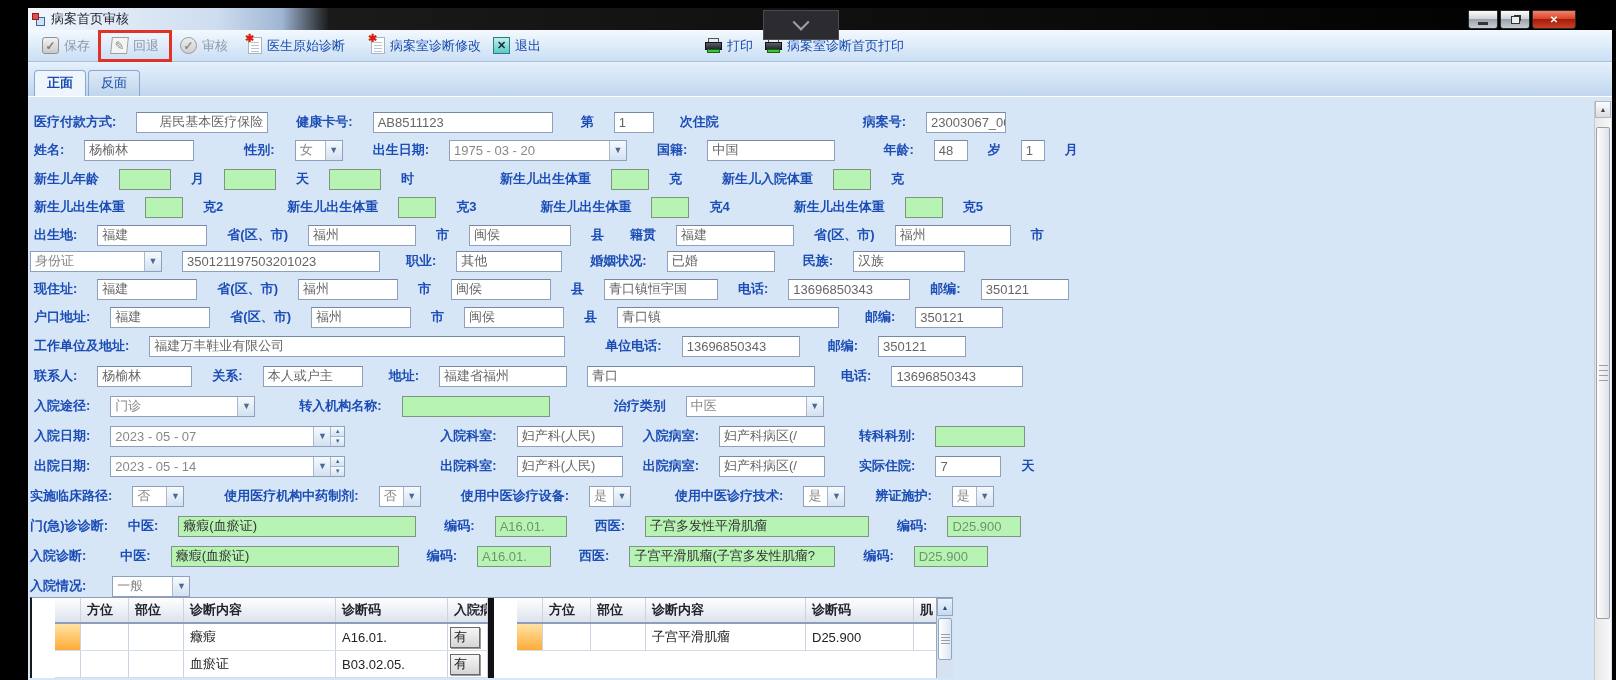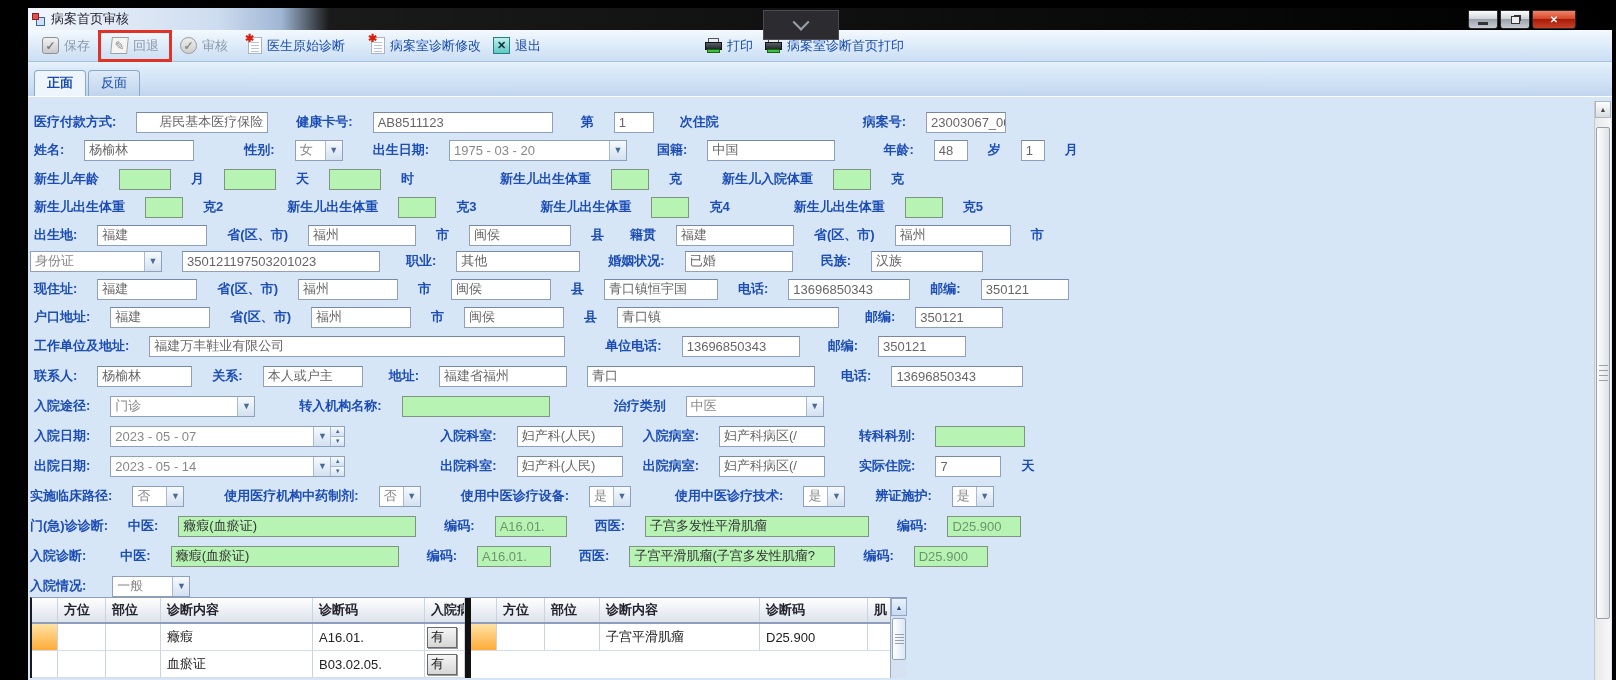--- a/index.html
+++ b/index.html
@@ -73,21 +73,21 @@
   .combo .cval { display:flex; align-items:center; padding:0 4px; color:#888; flex:1; overflow:hidden; white-space:nowrap; }
   .combo .arrow { width:17px; border-left:1px solid #a9b9d2; background:linear-gradient(#f6fafd,#d4e1f1);
     display:flex; align-items:center; justify-content:center; color:#4a6a96; font-size:9px; }
   .spin { width:14px; display:flex; flex-direction:column; border-left:1px solid #a9b9d2; }
   .spin span { flex:1; display:flex; align-items:center; justify-content:center; font-size:6px; color:#4a6a96;
     background:linear-gradient(#f6fafd,#d4e1f1); }
   .spin span + span { border-top:1px solid #a9b9d2; }
 
   
   .dxwrap { position:absolute; left:2px; top:500px; display:flex; border-left:2px solid #1a1a1a; border-top:1px solid #8d9dbb; }
-  .grid { background:#fff; }
+  .grid { background:#fff;padding-left:23px; }
   .g-head { display:flex; height:26px; background:linear-gradient(#fefefe,#dde3ec); border-bottom:2px solid #8d9dbb; }
   .g-row { display:flex; height:27px; background:#fff; border-bottom:1px solid #d4dce8; }
   .g-cell { display:flex; align-items:center; padding:0 6px; border-right:1px solid #c9d3e2; overflow:hidden; white-space:nowrap; }
   .g-head .g-cell { color:#23232d; font-weight:bold; }
   .g-row .g-cell { color:#222; }
   .sel { width:26px; padding:0; }
   .sel.orange { background:linear-gradient(#ffe2a4,#ffab38); }
   .w48{width:48px} .w55{width:55px} .w152{width:152px} .w160{width:160px} .w112{width:112px} .w108{width:108px} .w40{width:40px} .w22{width:22px; border-right:none;}
   .flagbtn { height:21px; width:30px; background:linear-gradient(#f6f6f6,#d6d6d6); border:1px solid #6a6a6a;
     display:flex; align-items:center; padding:0 3px; color:#222; box-shadow:1px 1px 0 #999; }
@@ -287,21 +287,21 @@
       <span class="lbl">市</span>
     </div>
 
     <div class="frow edge" style="top:153px">
       <span class="combo" style="width:132px">
           <span class="cval">身份证</span>
           <span class="arrow">▼</span>
         </span>
       <span class="inp" style="width:198px">350121197503201023</span>
       <span class="lbl ml6">职业:</span>
-      <span class="inp" style="width:124px">其他</span>
+      <span class="inp" style="width:106px">其他</span>
       <span class="lbl ml8">婚姻状况:</span>
       <span class="inp" style="width:108px">已婚</span>
       <span class="lbl ml8">民族:</span>
       <span class="inp" style="width:112px">汉族</span>
     </div>
 
     <div class="frow" style="top:181px">
       <span class="lbl">现住址:</span>
       <span class="inp" style="width:100px">福建</span>
       <span class="lbl">省(区、市)</span>

